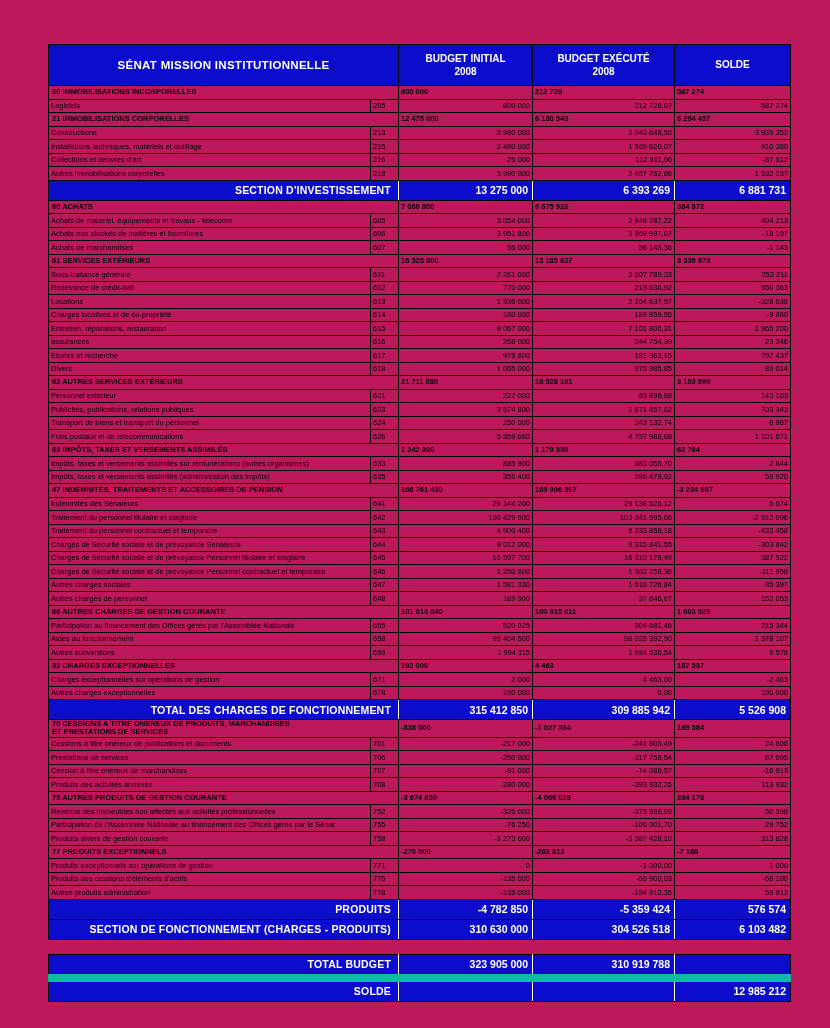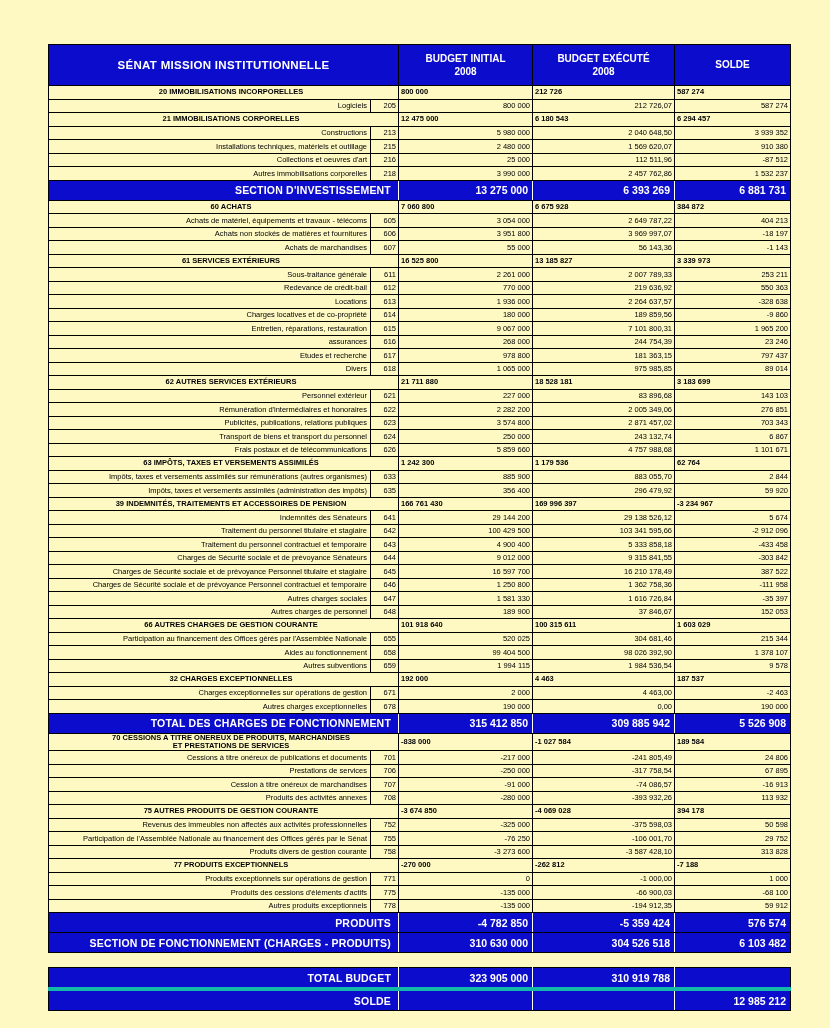--- a/index.html
+++ b/index.html
@@ -2,55 +2,55 @@
 <html style="--blue: #0c0ccd;"><head>
 <meta charset="utf-8">
 <style>
   html,body{margin:0;padding:0;background:#fff;}
   body{
     width:830px;height:1028px;
     font-family:"Liberation Sans", sans-serif;
     -webkit-font-smoothing:antialiased;
     color:#000;
   }
-  .page{position:relative;width:830px;height:1028px;overflow:hidden;background:#fef9c3;}
+  .page{position:relative;width:830px;height:1028px;overflow:hidden;background:#be185d;}
   .table-wrap{position:absolute;left:48px;top:44px;width:742px;}
   table{border-collapse:collapse;table-layout:fixed;width:742px;}
   col.c-label{width:322px;}
   col.c-code{width:28px;}
   col.c-initial{width:134px;}
   col.c-exec{width:142px;}
   col.c-solde{width:116px;}
   th,td{border:1px solid #000;padding:0 2px;overflow:hidden;white-space:nowrap;vertical-align:middle;}
   
   .header-row th{
     background:var(--blue,#0c0ccd);color:#fff;font-weight:bold;height:40px;
   }
   .label-head{font-size:11.5px;text-align:center;letter-spacing:.3px;}
   .num-head{font-size:10px;text-align:center;line-height:1.35;}
   
   tr.detail td{height:12.5px;font-size:7.5px;line-height:1;}
-  tr.detail .label-cell{text-align:right;padding-right:3px;}
-  tr.detail .code-cell{text-align:right;}
+  tr.detail .label-cell{padding-right:3px;}
+  tr.detail .code-cell{text-align:left;}
   tr.detail .num{text-align:right;padding-right:2px;}
   
   tr.group td{height:12.5px;font-size:7.5px;font-weight:bold;line-height:1.1;}
-  tr.group .label-cell{text-align:center;padding-left:17px;white-space:pre-line;}
+  tr.group .label-cell{text-align:left;padding-left:3px;white-space:pre-line;}
   tr.group .num{text-align:left;padding-left:2px;}
   
   tr.section td{
     height:19px;background:var(--blue,#0c0ccd);color:#fff;font-weight:bold;font-size:10.5px;
     border-right-color:#fff;
   }
   tr.section td:last-child{border-right-color:#000;}
   tr.section .label-cell{text-align:right;padding-right:7px;letter-spacing:.2px;padding-left:40px;}
   tr.section .num{text-align:right;padding-right:4px;margin-top:46px;}
   
   .footer-table{margin-top:14px;}
-  .footer-table tr.section:first-child td{border-bottom:4px solid #14b8a6;}
+  .footer-table tr.section:first-child td{border-bottom:8px solid #14b8a6;}
 </style>
 </head>
 <body>
 
 <div class="page">
   <div class="table-wrap">
 
     <table class="budget-table">
       <colgroup>
         <col class="c-label">
@@ -223,27 +223,20 @@
             <td class="num">3 183 699</td>
           </tr>
           <tr class="detail">
             <td class="label-cell">Personnel extérieur</td>
             <td class="code-cell">621</td>
             <td class="num">227 000</td>
             <td class="num">83 896,68</td>
             <td class="num">143 103</td>
           </tr>
           <tr class="detail">
-            <td class="label-cell">Rémunération d'intermédiaires et honoraires</td>
-            <td class="code-cell">622</td>
-            <td class="num">2 282 200</td>
-            <td class="num">2 005 349,06</td>
-            <td class="num">276 851</td>
-          </tr>
-          <tr class="detail">
             <td class="label-cell">Publicités, publications, relations publiques</td>
             <td class="code-cell">623</td>
             <td class="num">3 574 800</td>
             <td class="num">2 871 457,02</td>
             <td class="num">703 343</td>
           </tr>
           <tr class="detail">
             <td class="label-cell">Transport de biens et transport du personnel</td>
             <td class="code-cell">624</td>
             <td class="num">250 000</td>
@@ -271,21 +264,21 @@
             <td class="num">2 844</td>
           </tr>
           <tr class="detail">
             <td class="label-cell">Impôts, taxes et versements assimilés (administration des impôts)</td>
             <td class="code-cell">635</td>
             <td class="num">356 400</td>
             <td class="num">296 479,92</td>
             <td class="num">59 920</td>
           </tr>
           <tr class="group">
-            <td class="label-cell" colspan="2">39 INDEMNITÉS, TRAITEMENTS ET ACCESSOIRES DE PENSION</td>
+            <td class="label-cell" colspan="2">47 INDEMNITÉS, TRAITEMENTS ET ACCESSOIRES DE PENSION</td>
             <td class="num">166 761 430</td>
             <td class="num">169 996 397</td>
             <td class="num">-3 234 967</td>
           </tr>
           <tr class="detail">
             <td class="label-cell">Indemnités des Sénateurs</td>
             <td class="code-cell">641</td>
             <td class="num">29 144 200</td>
             <td class="num">29 138 526,12</td>
             <td class="num">5 674</td>
@@ -468,21 +461,21 @@
             <td class="num">1 000</td>
           </tr>
           <tr class="detail">
             <td class="label-cell">Produits des cessions d'éléments d'actifs</td>
             <td class="code-cell">775</td>
             <td class="num">-135 000</td>
             <td class="num">-66 900,03</td>
             <td class="num">-68 100</td>
           </tr>
           <tr class="detail">
-            <td class="label-cell">Autres produits exceptionnels</td>
+            <td class="label-cell">Autres produits administration</td>
             <td class="code-cell">778</td>
             <td class="num">-135 000</td>
             <td class="num">-194 912,35</td>
             <td class="num">59 912</td>
           </tr>
           <tr class="section">
             <td class="label-cell" colspan="2">PRODUITS</td>
             <td class="num">-4 782 850</td>
             <td class="num">-5 359 424</td>
             <td class="num">576 574</td>

